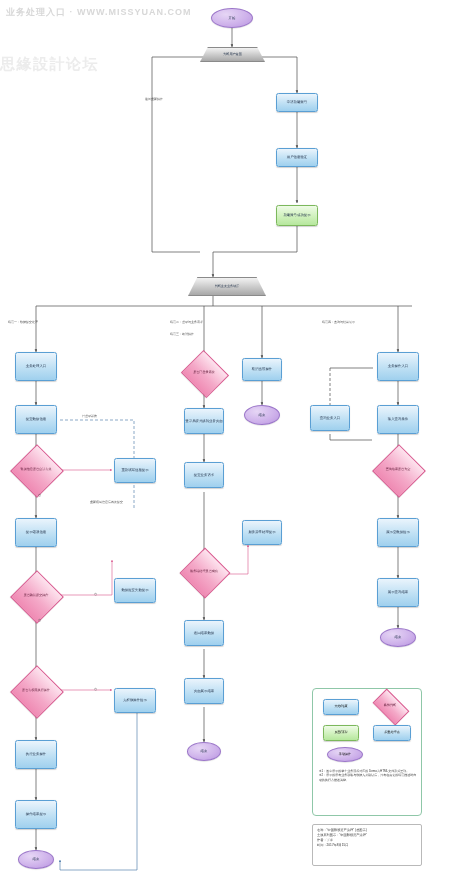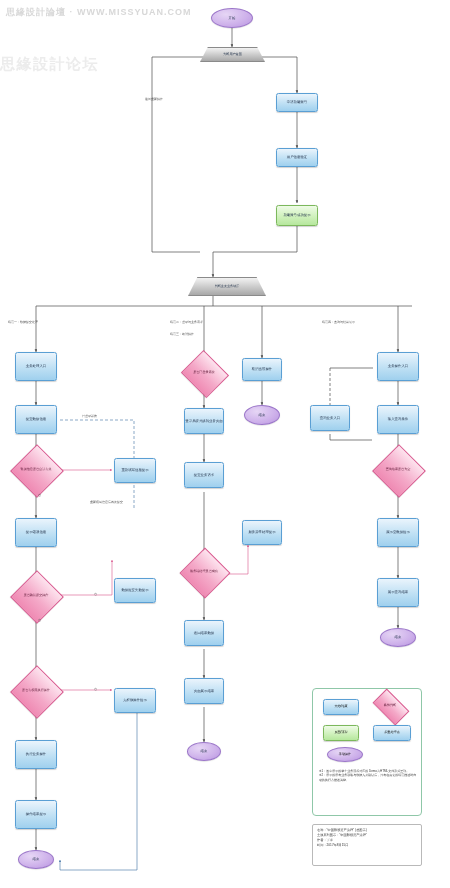--- a/index.html
+++ b/index.html
@@ -114,21 +114,21 @@
     font-size:3.2px;line-height:1.55;color:#333;
     text-align:left;
   }
   .infobox div{white-space:nowrap;}
 </style>
 </head>
 <body>
 
 <div id="canvas">
 
-  <div class="watermark">思緣設計論壇  ·  WWW.MISSYUAN.COM</div>
+  <div class="watermark">业务处理入口  ·  WWW.MISSYUAN.COM</div>
   <div class="wm2">思緣設計论坛</div>
 
   <svg class="lines" viewBox="0 0 450 888">
     <defs>
       <marker id="ar" markerWidth="5" markerHeight="5" refX="4" refY="2" orient="auto">
         <path d="M0,0 L4,2 L0,4 z" fill="#4a4a4a"></path>
       </marker>
       <marker id="arp" markerWidth="5" markerHeight="5" refX="4" refY="2" orient="auto">
         <path d="M0,0 L4,2 L0,4 z" fill="#d9548c"></path>
       </marker>

